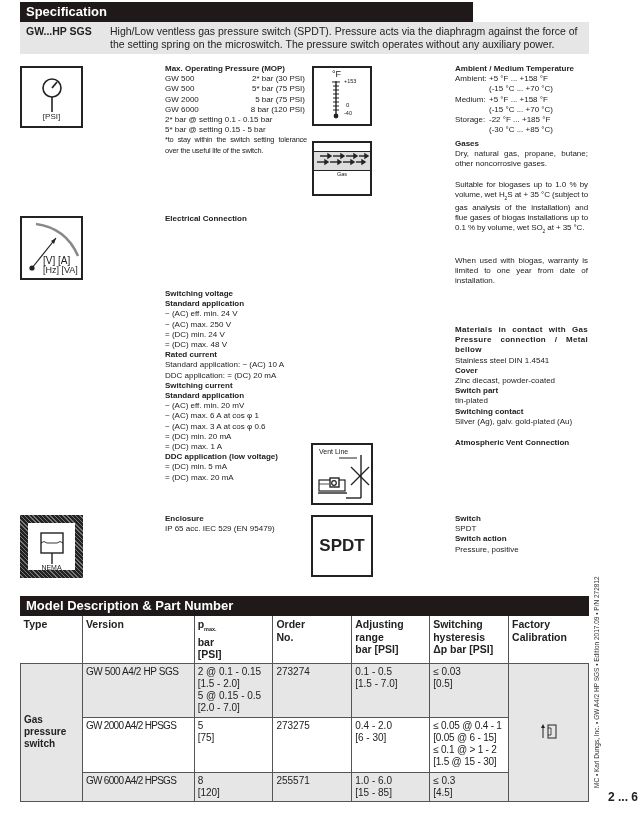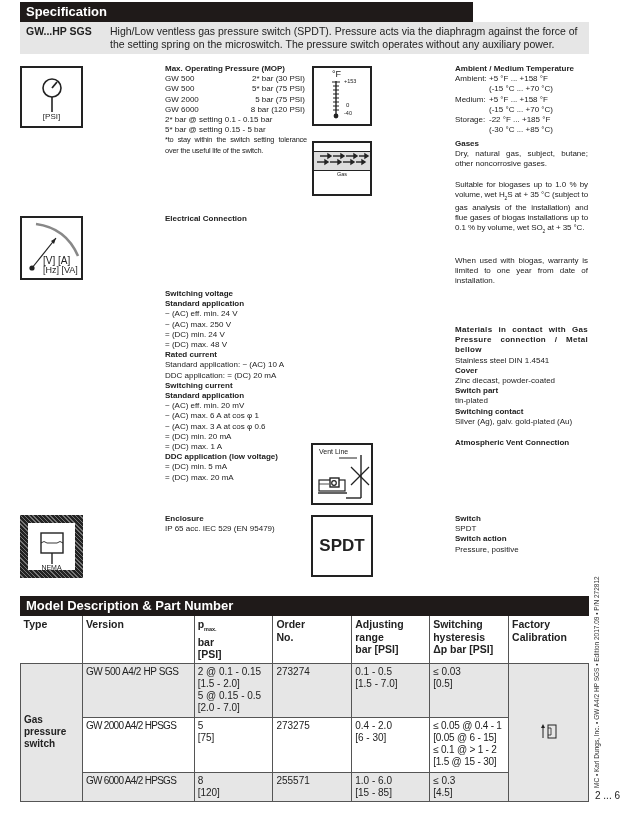--- a/index.html
+++ b/index.html
@@ -122,21 +122,21 @@
   <div style="padding-left:34px;">(-15 °C ... +70 °C)</div>
   <div style="display:flex;">
       <span style="width:34px;">Storage:</span>
       <span>-22 °F ... +185 °F</span>
     </div>
   <div style="padding-left:34px;">(-30 °C ... +85 °C)</div>
 </div>
 
 <div class="abs txt just" style="left:455px;top:139px;width:133px;">
   <div class="hd">Gases</div>
-  <div>Dry, natural gas, subject, butane; other noncorrosive gases.</div>
+  <div>Dry, natural gas, propane, butane; other noncorrosive gases.</div>
   <div style="height:10px;"></div>
   <div style="letter-spacing:-0.1px;"><span>Suitable for biogases up to 1.0 % by volume, wet H</span><sub style="font-size:5px;">2</sub><span>S at + 35 °C (subject to gas analysis of the installation) and flue gases of biogas installations up to 0.1 % by volume, wet SO</span><sub style="font-size:5px;">2</sub><span> at + 35 °C.</span></div>
   <div style="height:10px;"></div>
   <div style="height:10px;"></div>
   <div>When used with biogas, warranty is limited to one year from date of installation.</div>
 </div>
 
 <div class="icon" style="left:20px;top:216px;width:63px;height:64px;">
   <svg width="59" height="60" viewBox="0 0 59 60">
     <path d="M14 6 Q44 10 56 38" fill="none" stroke="#888" stroke-width="2.6"></path>
@@ -315,13 +315,13 @@
         </td>
     <td>
           <div>≤ 0.3</div>
           <div>[4.5]</div>
         </td>
   </tr>
 </tbody>
   </table>
 
 <div class="vert" style="left:593px;top:788px;">MC • Karl Dungs, Inc. • GW A4/2 HP SGS • Edition 2017.09 • P/N 272812</div>
-<div class="abs" style="left:595px;top:790px;font-size:10px;font-weight:normal;">2 ... 6</div>
+<div class="abs" style="left:608px;top:790px;font-size:12px;font-weight:bold;">2 ... 6</div>
 
 </body></html>

